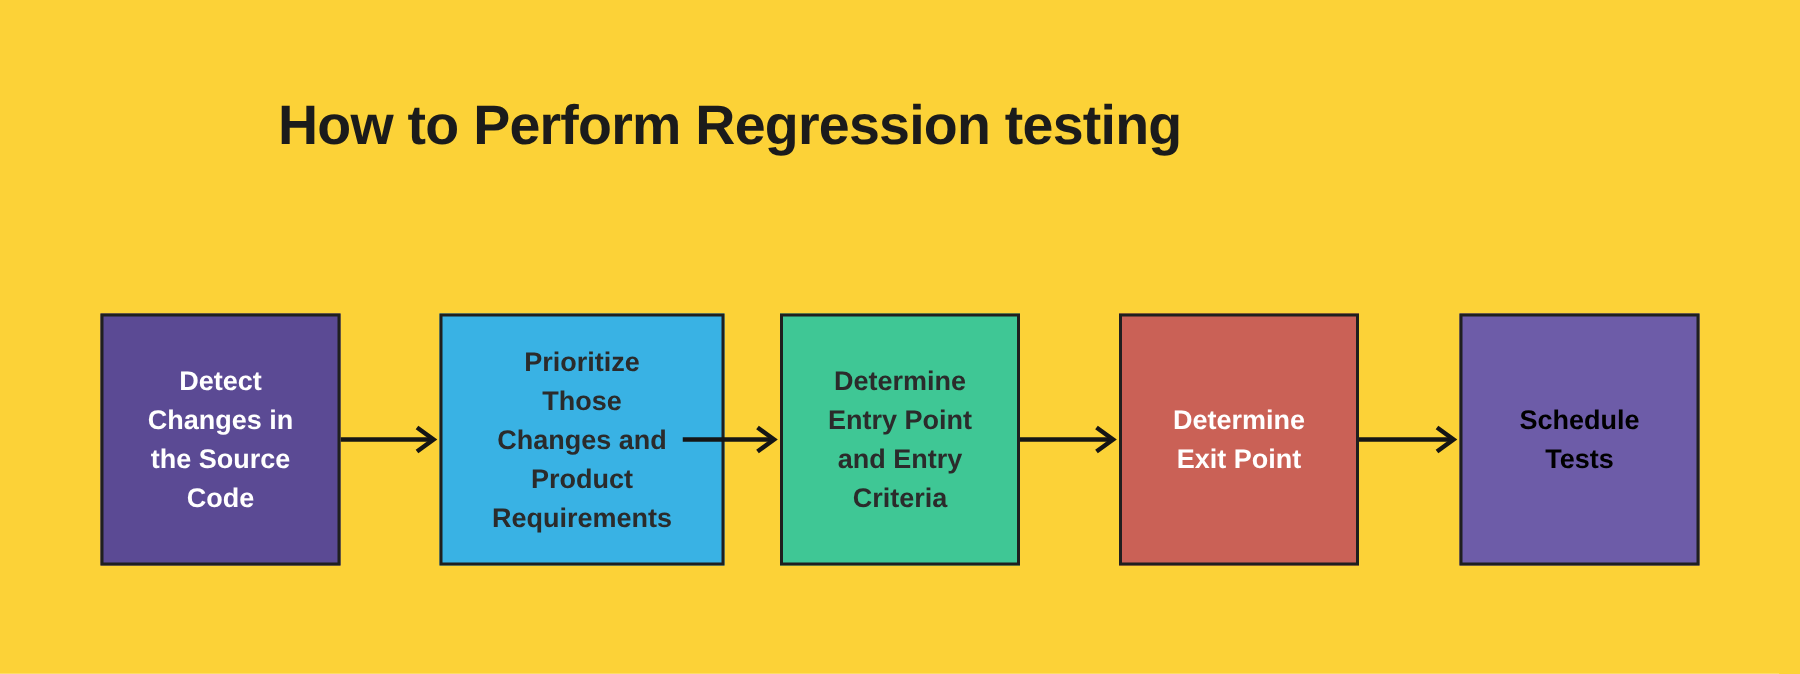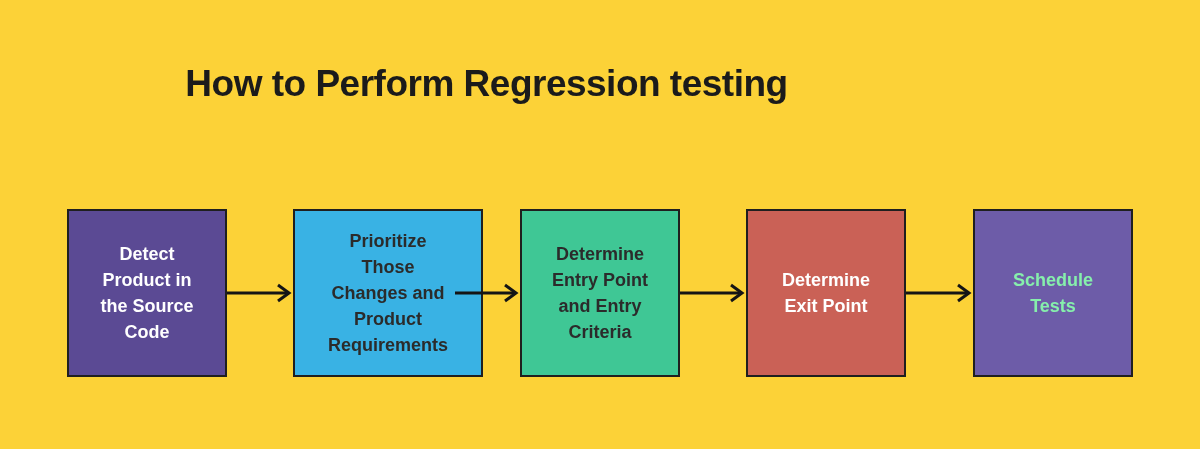--- a/index.html
+++ b/index.html
@@ -63,21 +63,21 @@
 </style>
 </head>
 <body>
 
 <div class="canvas">
 
   <div class="title">How to Perform Regression testing</div>
 
   <div class="step step-1" style="background-color: rgb(91, 74, 148); color: rgb(255, 255, 255);">
     <span>Detect
-Product in
+Changes in
 the Source
 Code</span>
   </div>
 
   <div class="arrow arrow-1">
     <svg width="66" height="24" viewBox="0 0 66 24">
       <path d="M0 12 H61" stroke="currentColor" stroke-width="3" fill="none"></path>
       <path d="M51 4 L62 12 L51 20" stroke="currentColor" stroke-width="3" fill="none" stroke-linejoin="miter"></path>
     </svg>
   </div>
@@ -116,18 +116,18 @@
 Exit Point</span>
   </div>
 
   <div class="arrow arrow-4">
     <svg width="67" height="24" viewBox="0 0 67 24">
       <path d="M0 12 H62" stroke="currentColor" stroke-width="3" fill="none"></path>
       <path d="M52 4 L63 12 L52 20" stroke="currentColor" stroke-width="3" fill="none" stroke-linejoin="miter"></path>
     </svg>
   </div>
 
-  <div class="step step-5" style="background-color: rgb(109, 92, 168); color: #86efac;">
+  <div class="step step-5" style="background-color: rgb(109, 92, 168); color: #000000;">
     <span>Schedule
 Tests</span>
   </div>
 
 </div>
 
 </body></html>

